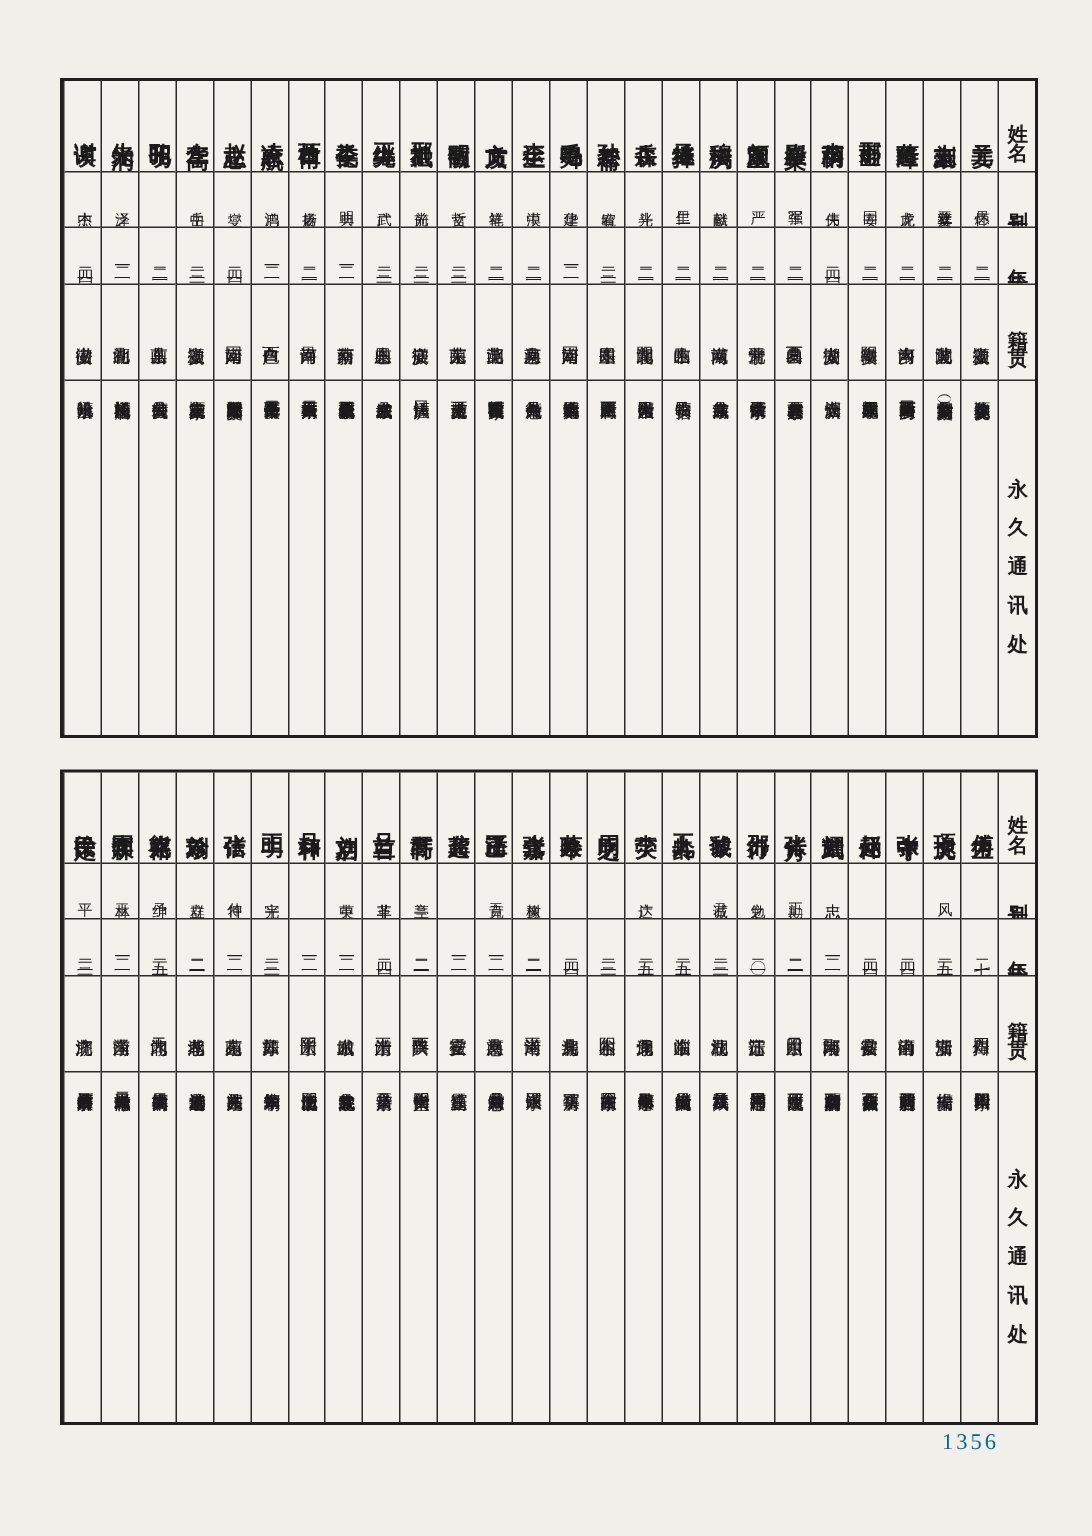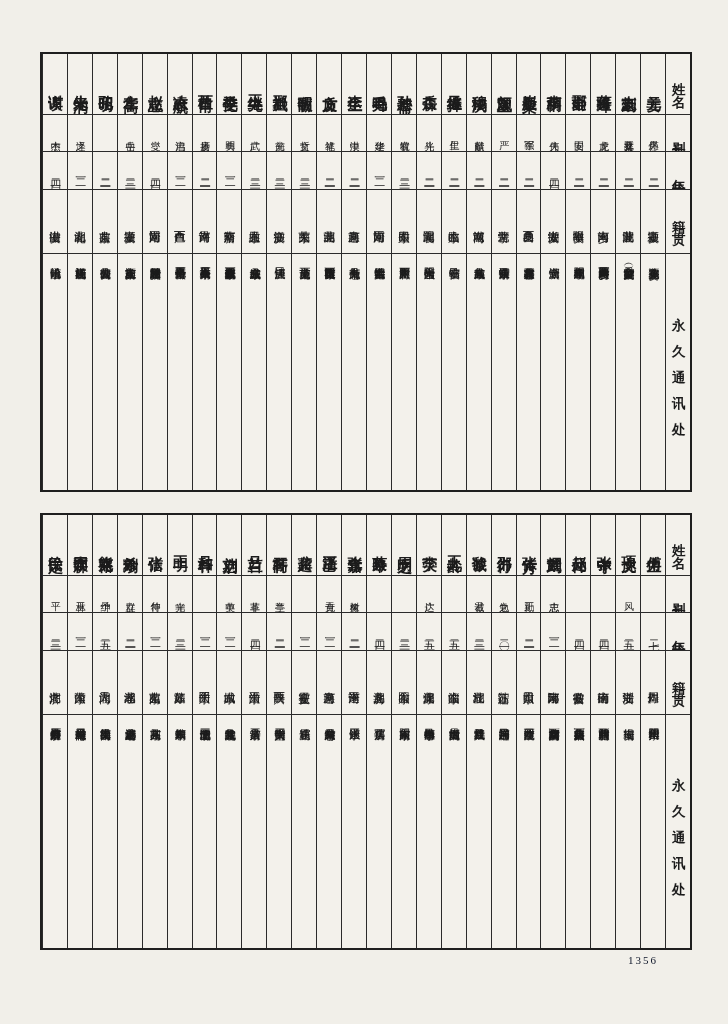--- a/index.html
+++ b/index.html
@@ -68,23 +68,23 @@
   .col.hdr .c-alias span  { letter-spacing: 3px; }
   .col.hdr .c-age span    { letter-spacing: 3px; }
   .col.hdr .c-origin span { letter-spacing: 13px; }
   .col.hdr .c-addr span   { letter-spacing: 26px; }
   .col.hdr .c-addr { align-items: center; padding-top: 0; }
 
   .pagenum {
     position: absolute;
     top: 954px;
     left: 628px;
-    font-size: 11px;
+    font-size: 15px;
     letter-spacing: 2px;
-    color: #0f172a;
+    color: #0369a1;
     font-family: "Liberation Serif", "DejaVu Serif", serif;
   }
 </style>
 </head>
 <body>
 
 <div class="sheet">
 
   <div class="vtable top">
     <div class="col hdr">

